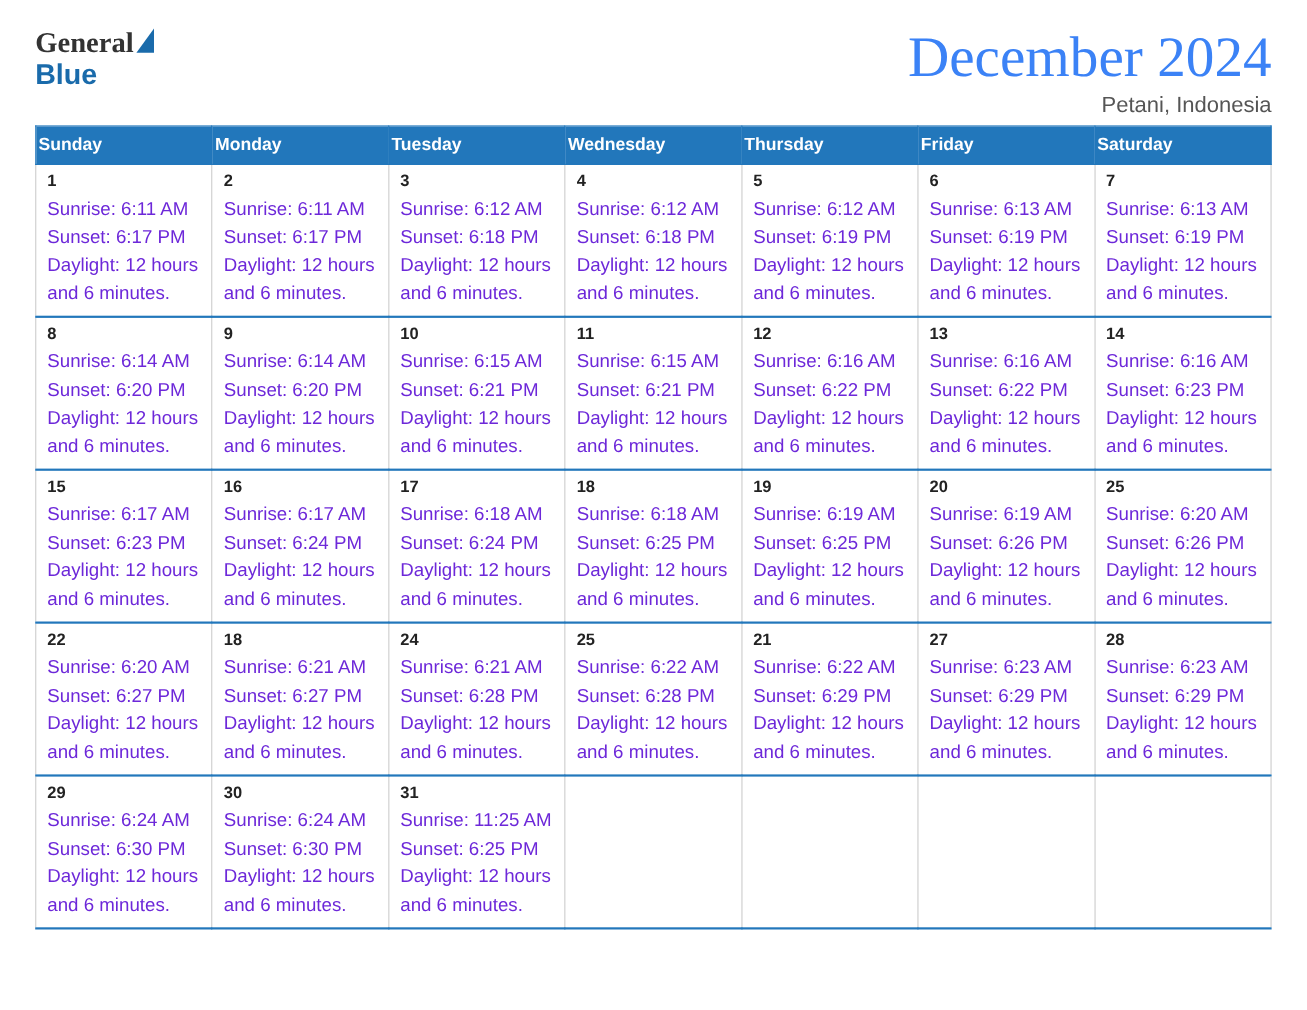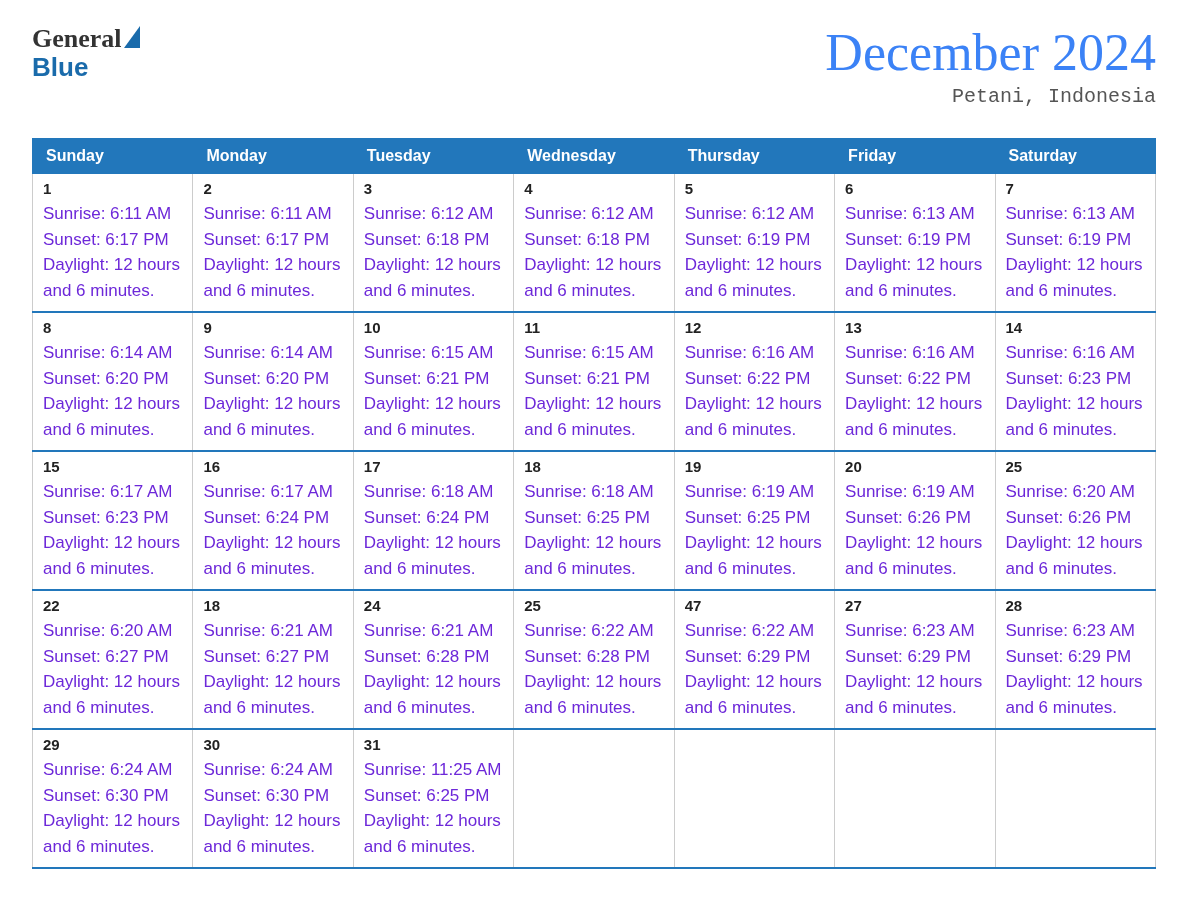--- a/index.html
+++ b/index.html
@@ -7,21 +7,21 @@
       font-family: Arial, sans-serif;
       background: #fff;
       padding: 24px 32px;
       width: 1188px;
       min-height: 918px;
     }
     .header {
       display: flex;
       justify-content: space-between;
       align-items: flex-start;
-      margin-bottom: 30px;
+      margin-bottom: 6px;
     }
     .logo {
       display: flex;
       flex-direction: column;
       align-items: flex-start;
     }
     .logo-text {
       display: flex;
       align-items: center;
     }
@@ -59,32 +59,31 @@
       font-size: 52px;
       font-weight: normal;
       color: #3b82f6;
       font-family: Georgia, serif;
       line-height: 1.1;
     }
     .location {
       font-size: 20px;
       color: #555;
       margin-top: 4px;
-      font-family: Liberation Mono, monospace;
     }
     table {
       width: 100%;
       border-collapse: collapse;
     }
     thead th {
       background: #2277bb;
       color: #fff;
       font-size: 16px;
       font-weight: bold;
-      padding: 8px 13px;
+      padding: 8px 2px;
       text-align: left;
       border: 1px solid #2277bb;
     }
     tbody td {
       vertical-align: top;
       padding: 6px 10px 8px 10px;
       border: 1px solid #ccc;
       font-size: 13px;
       color: #222;
       min-height: 80px;
@@ -367,21 +366,21 @@
         <td>
         <span class="day-num">25</span>
         <div class="day-info">
           <span>Sunrise: 6:22 AM</span><br>
           <span>Sunset: 6:28 PM</span><br>
           <span>Daylight: 12 hours</span><br>
           <span>and 6 minutes.</span>
         </div>
       </td>
         <td>
-        <span class="day-num">47</span>
+        <span class="day-num">21</span>
         <div class="day-info">
           <span>Sunrise: 6:22 AM</span><br>
           <span>Sunset: 6:29 PM</span><br>
           <span>Daylight: 12 hours</span><br>
           <span>and 6 minutes.</span>
         </div>
       </td>
         <td>
         <span class="day-num">27</span>
         <div class="day-info">

